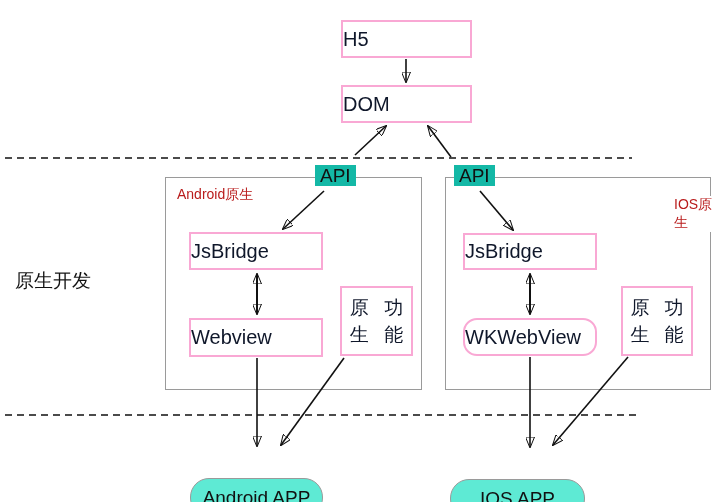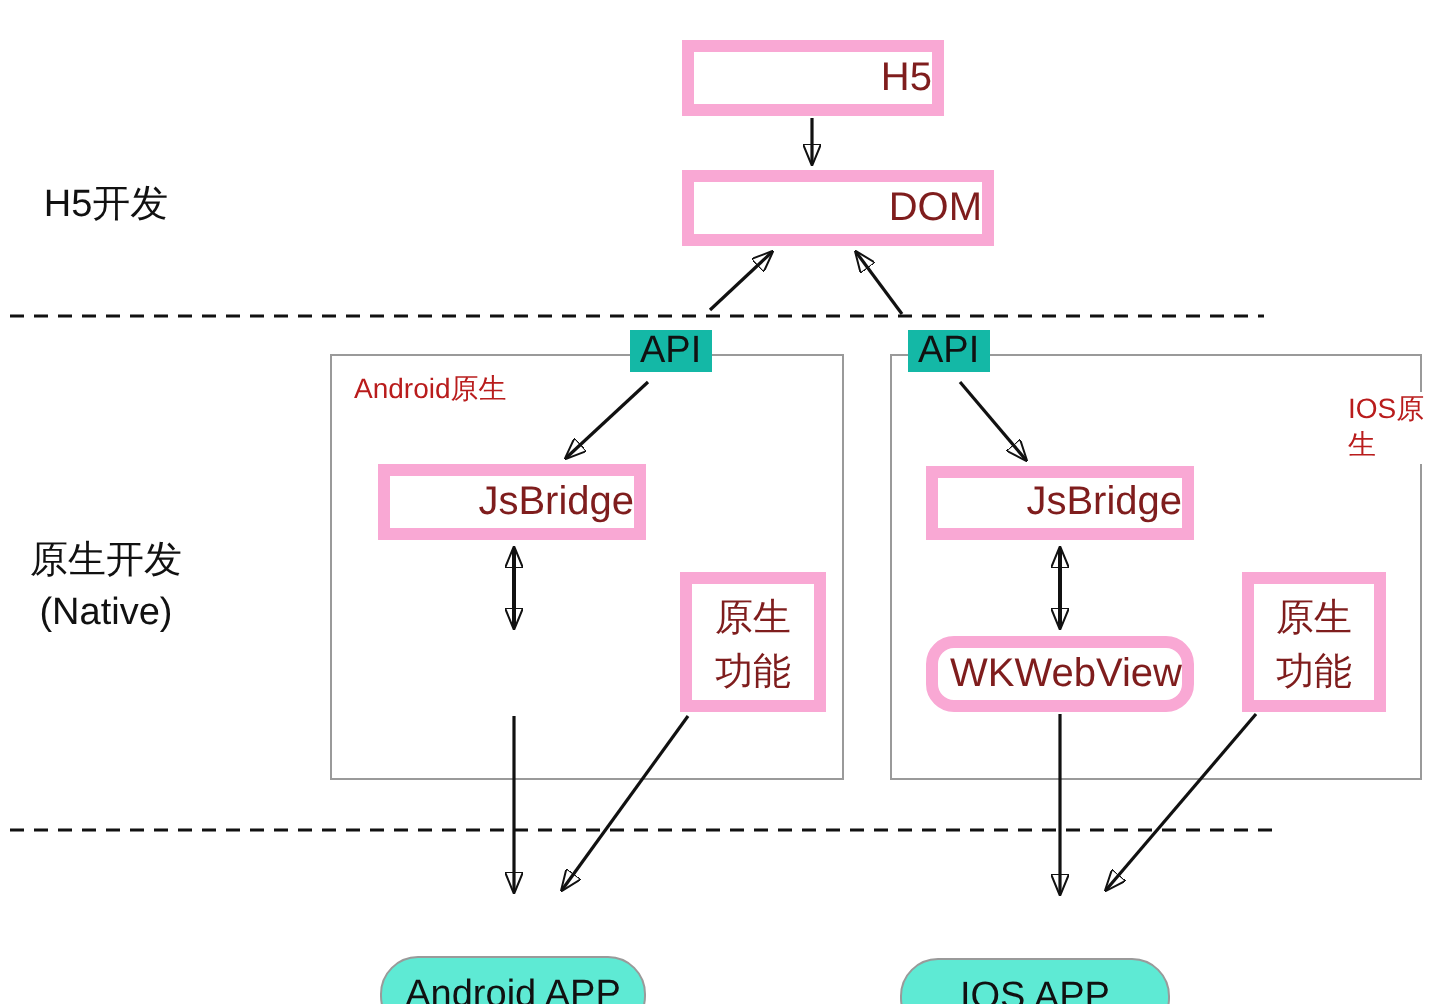--- a/index.html
+++ b/index.html
@@ -10,30 +10,30 @@
     height: 502px;
     background: #ffffff;
     font-family: "Liberation Sans", "DejaVu Sans", sans-serif;
     color: #111111;
     overflow: hidden;
   }
   
   .node {
     position: absolute;
     background: #ffffff;
-    border: 6px solid #f9a8d4;
+    border: 2px solid #f9a8d4;
     display: flex;
     align-items: center;
-    justify-content: flex-end;
+    justify-content: flex-start;
     font-size: 20px;
-    color: #7f1d1d;
+    color: #0f172a;
     z-index: 2;
     text-align: center;
   }
-  .node.two-line { flex-direction: column; font-size: 19px; line-height: 27px; }
+  .node.two-line { flex-direction: row; font-size: 19px; line-height: 27px; }
   
   .container {
     position: absolute;
     border: 1px solid #9a9a9a;
     background: transparent;
     z-index: 1;
   }
   .container-label {
     position: absolute;
     font-size: 14px;
@@ -85,43 +85,44 @@
   svg.wires line, svg.wires path { stroke: #111111; fill: none; }
 </style>
 </head>
 <body>
 
 <div class="canvas">
 
   <div class="node" style="left:341px; top:20px; width:131px; height:38px;">
     <span>H5</span>
   </div>
-  <div class="node" style="left:341px; top:85px; width:156px; height:38px;">
+  <div class="node" style="left:341px; top:85px; width:131px; height:38px;">
     <span>DOM</span>
   </div>
 
   <div class="layer-label" style="left:7px; top:90px;">
-    <div>H5开发</div>
   </div>
   <div class="layer-label" style="left:7px; top:268px;">
     <div>原生开发</div>
-    <div>(Native)</div>
   </div>
 
   <div class="container" style="left:165px; top:177px; width:257px; height:213px;"></div>
   <div class="container-label" style="left:175px; top:186px;">Android原生</div>
 
   <div class="container" style="left:445px; top:177px; width:266px; height:213px;"></div>
   <div class="container-label" style="left:672px; top:186px;margin-top:10px;">IOS原生</div>
 
   <div class="api-label" style="left:315px; top:165px;">API</div>
   <div class="api-label" style="left:454px; top:165px;">API</div>
 
   <div class="node" style="left:189px; top:232px; width:134px; height:38px;">
     <span>JsBridge</span>
+  </div>
+  <div class="node" style="left:189px; top:318px; width:134px; height:39px;">
+    <span>Webview</span>
   </div>
   <div class="node two-line" style="left:340px; top:286px; width:73px; height:70px;">
     <div>原生</div>
     <div>功能</div>
   </div>
 
   <div class="node" style="left:463px; top:233px; width:134px; height:37px;">
     <span>JsBridge</span>
   </div>
   <div class="node" style="left:463px; top:318px; width:134px; height:38px;border-radius:14px;">

